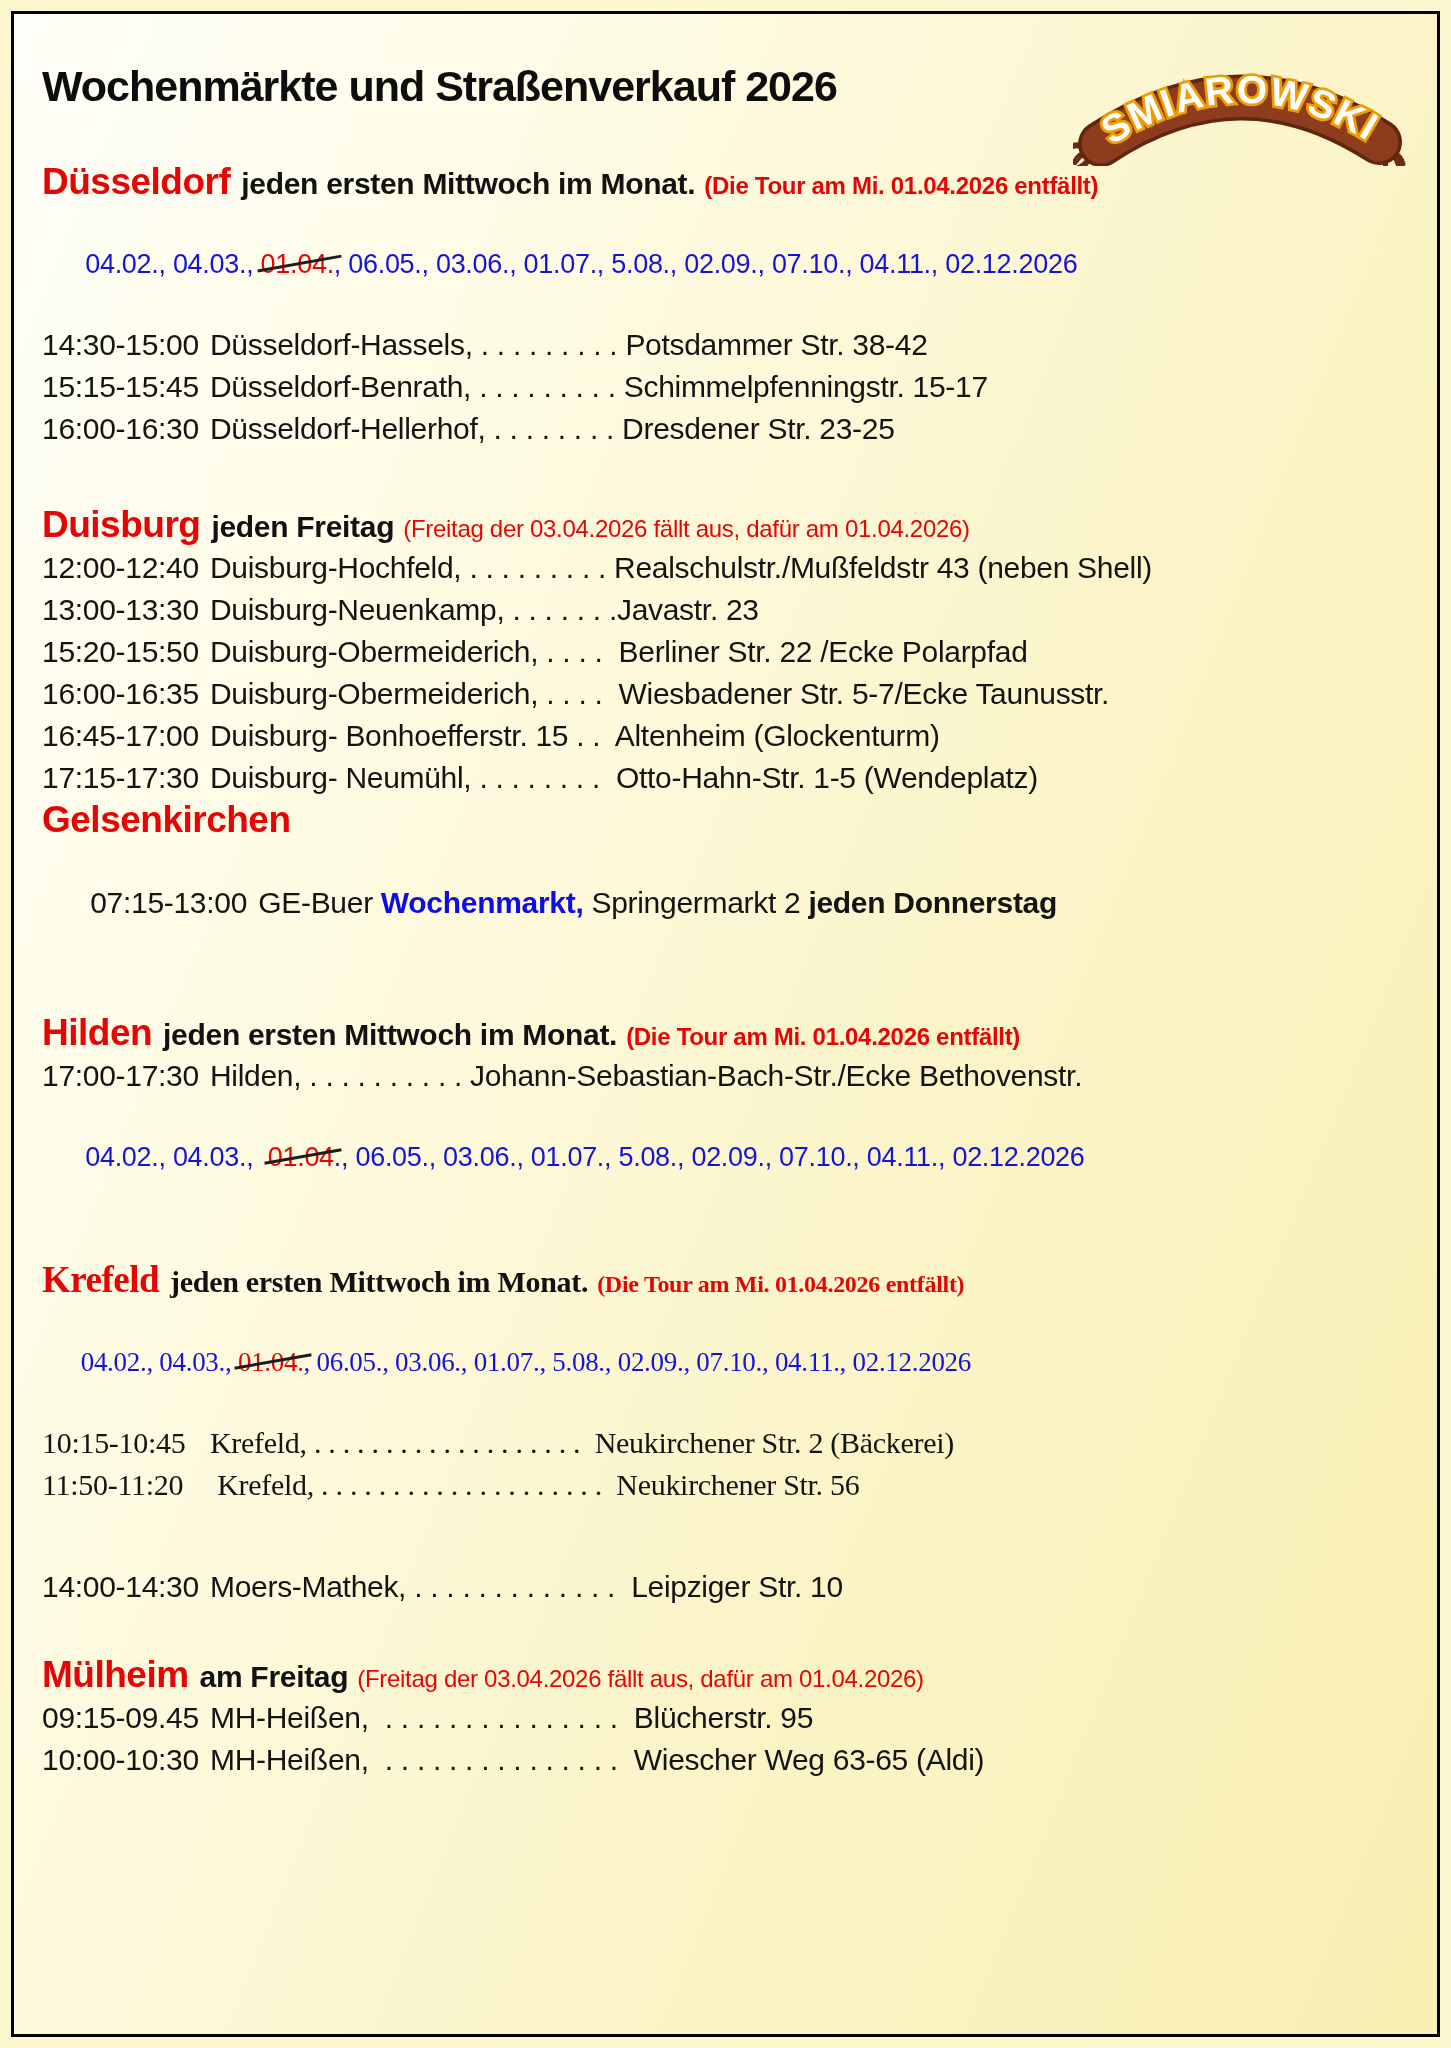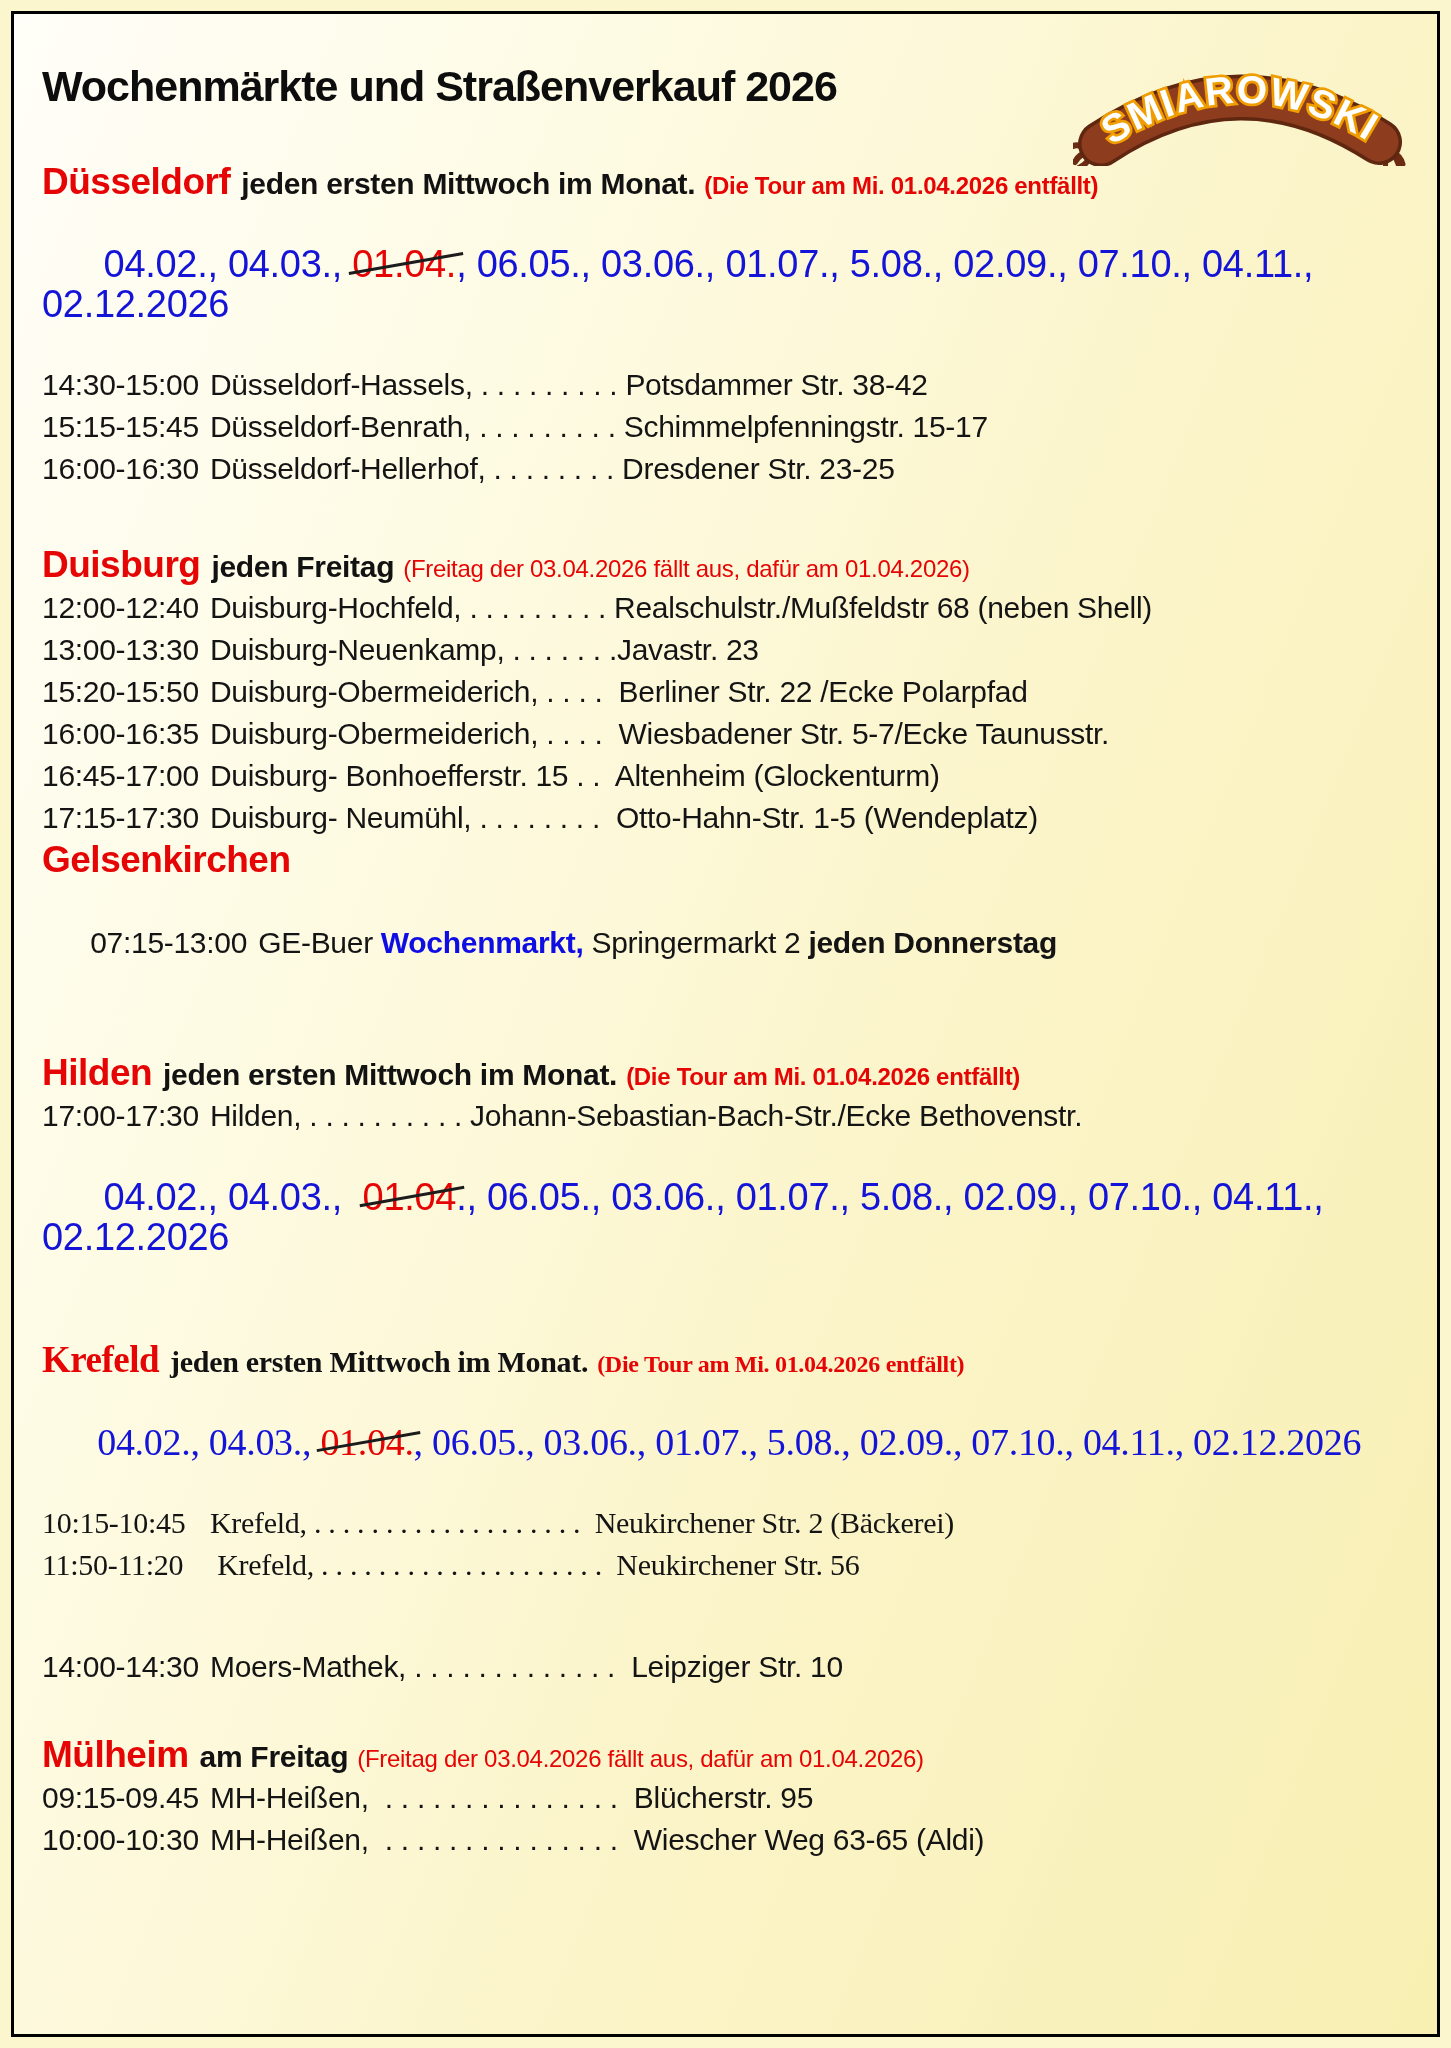--- a/index.html
+++ b/index.html
@@ -42,21 +42,21 @@
     font-size:30px;
     line-height:42px;
     white-space:pre-wrap;
     letter-spacing:-0.3px;
   }
   .time { display:inline-block; min-width:168px; }
   .market { color:#0d0de4; font-weight:bold; }
   .boldtxt { font-weight:bold; }
 
   .dates {
-    font-size:38px;
+    font-size:27px;
     line-height:40px;
     color:#1414d8;
     white-space:pre-wrap;
     letter-spacing:-0.3px;
   }
   .struck { color:#e60505; position:relative; display:inline-block; }
   .struck::after {
     content:'';
     position:absolute;
     left:-4px; right:-8px; top:46%;
@@ -107,21 +107,21 @@
     </div>
     <div class="row"><span class="time">14:30-15:00</span><span>Düsseldorf-Hassels, . . . . . . . . . Potsdammer Str. 38-42</span></div>
     <div class="row"><span class="time">15:15-15:45</span><span>Düsseldorf-Benrath, . . . . . . . . . Schimmelpfenningstr. 15-17</span></div>
     <div class="row"><span class="time">16:00-16:30</span><span>Düsseldorf-Hellerhof, . . . . . . . . Dresdener Str. 23-25</span></div>
   </div>
 
   <div class="section sec-duisburg">
     <div class="heading">
       <span class="city red">Duisburg</span><span class="sched">jeden Freitag</span><span class="note red">(Freitag der 03.04.2026 fällt aus, dafür am 01.04.2026)</span>
     </div>
-    <div class="row"><span class="time">12:00-12:40</span><span>Duisburg-Hochfeld, . . . . . . . . . Realschulstr./Mußfeldstr 68 (neben Shell)</span></div>
+    <div class="row"><span class="time">12:00-12:40</span><span>Duisburg-Hochfeld, . . . . . . . . . Realschulstr./Mußfeldstr 43 (neben Shell)</span></div>
     <div class="row"><span class="time">13:00-13:30</span><span>Duisburg-Neuenkamp, . . . . . . .Javastr. 23</span></div>
     <div class="row"><span class="time">15:20-15:50</span><span>Duisburg-Obermeiderich, . . . .  Berliner Str. 22 /Ecke Polarpfad</span></div>
     <div class="row"><span class="time">16:00-16:35</span><span>Duisburg-Obermeiderich, . . . .  Wiesbadener Str. 5-7/Ecke Taunusstr.</span></div>
     <div class="row"><span class="time">16:45-17:00</span><span>Duisburg- Bonhoefferstr. 15 . .  Altenheim (Glockenturm)</span></div>
     <div class="row"><span class="time">17:15-17:30</span><span>Duisburg- Neumühl, . . . . . . . .  Otto-Hahn-Str. 1-5 (Wendeplatz)</span></div>
   </div>
 
   <div class="section sec-gelsenkirchen">
     <div class="heading heading-only">
       <span class="city red">Gelsenkirchen</span>

